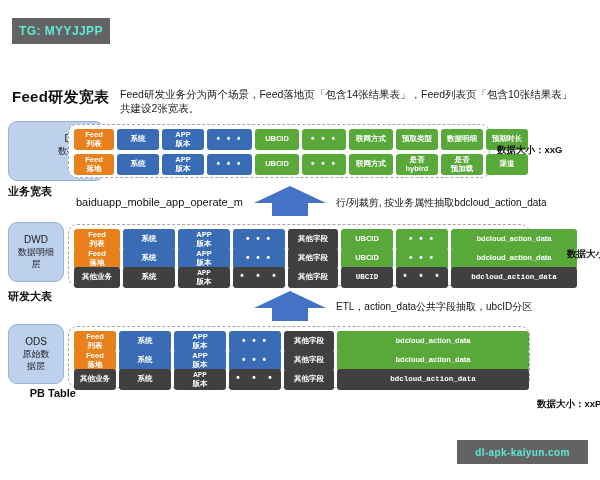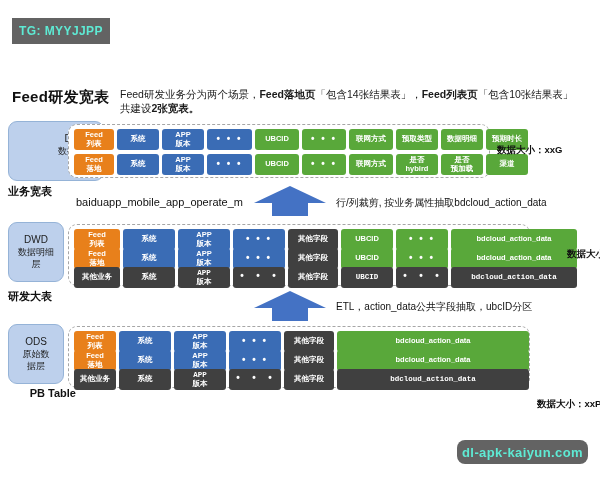--- a/index.html
+++ b/index.html
@@ -16,29 +16,29 @@
   
   .wm{
     position:absolute;
     background:#636363;
     color:#5eead4;
     font-weight:bold;
     letter-spacing:.4px;
     display:flex;align-items:center;justify-content:center;
   }
   .wm-tl{left:12px;top:18px;width:98px;height:26px;font-size:12px;}
-  .wm-br{left:457px;top:440px;width:131px;height:24px;font-size:13px;border-radius:8px;}
+  .wm-br{left:457px;top:440px;width:131px;height:24px;font-size:10px;}
 
   
   .headline{position:absolute;left:12px;top:88px;font-size:15px;font-weight:bold;color:#111;letter-spacing:.3px;}
   .subtext{
     position:absolute;left:120px;top:87px;width:478px;
     font-size:10.5px;line-height:14px;color:#1a1a1a;
   }
-  .subtext b{font-weight:bold;}
+  .subtext b{font-weight:normal;}
 
   
   .layer{
     position:absolute;left:8px;width:54px;
     background:#bdd0ec;border:1px solid #95b3d7;border-radius:9px;
     display:flex;align-items:center;justify-content:center;text-align:center;
     font-size:9px;line-height:12px;color:#1a1a1a;
   }
   .layer .big{font-size:10px;}
   #layer-dwt{top:121px;height:58px;padding-left:40px;}

